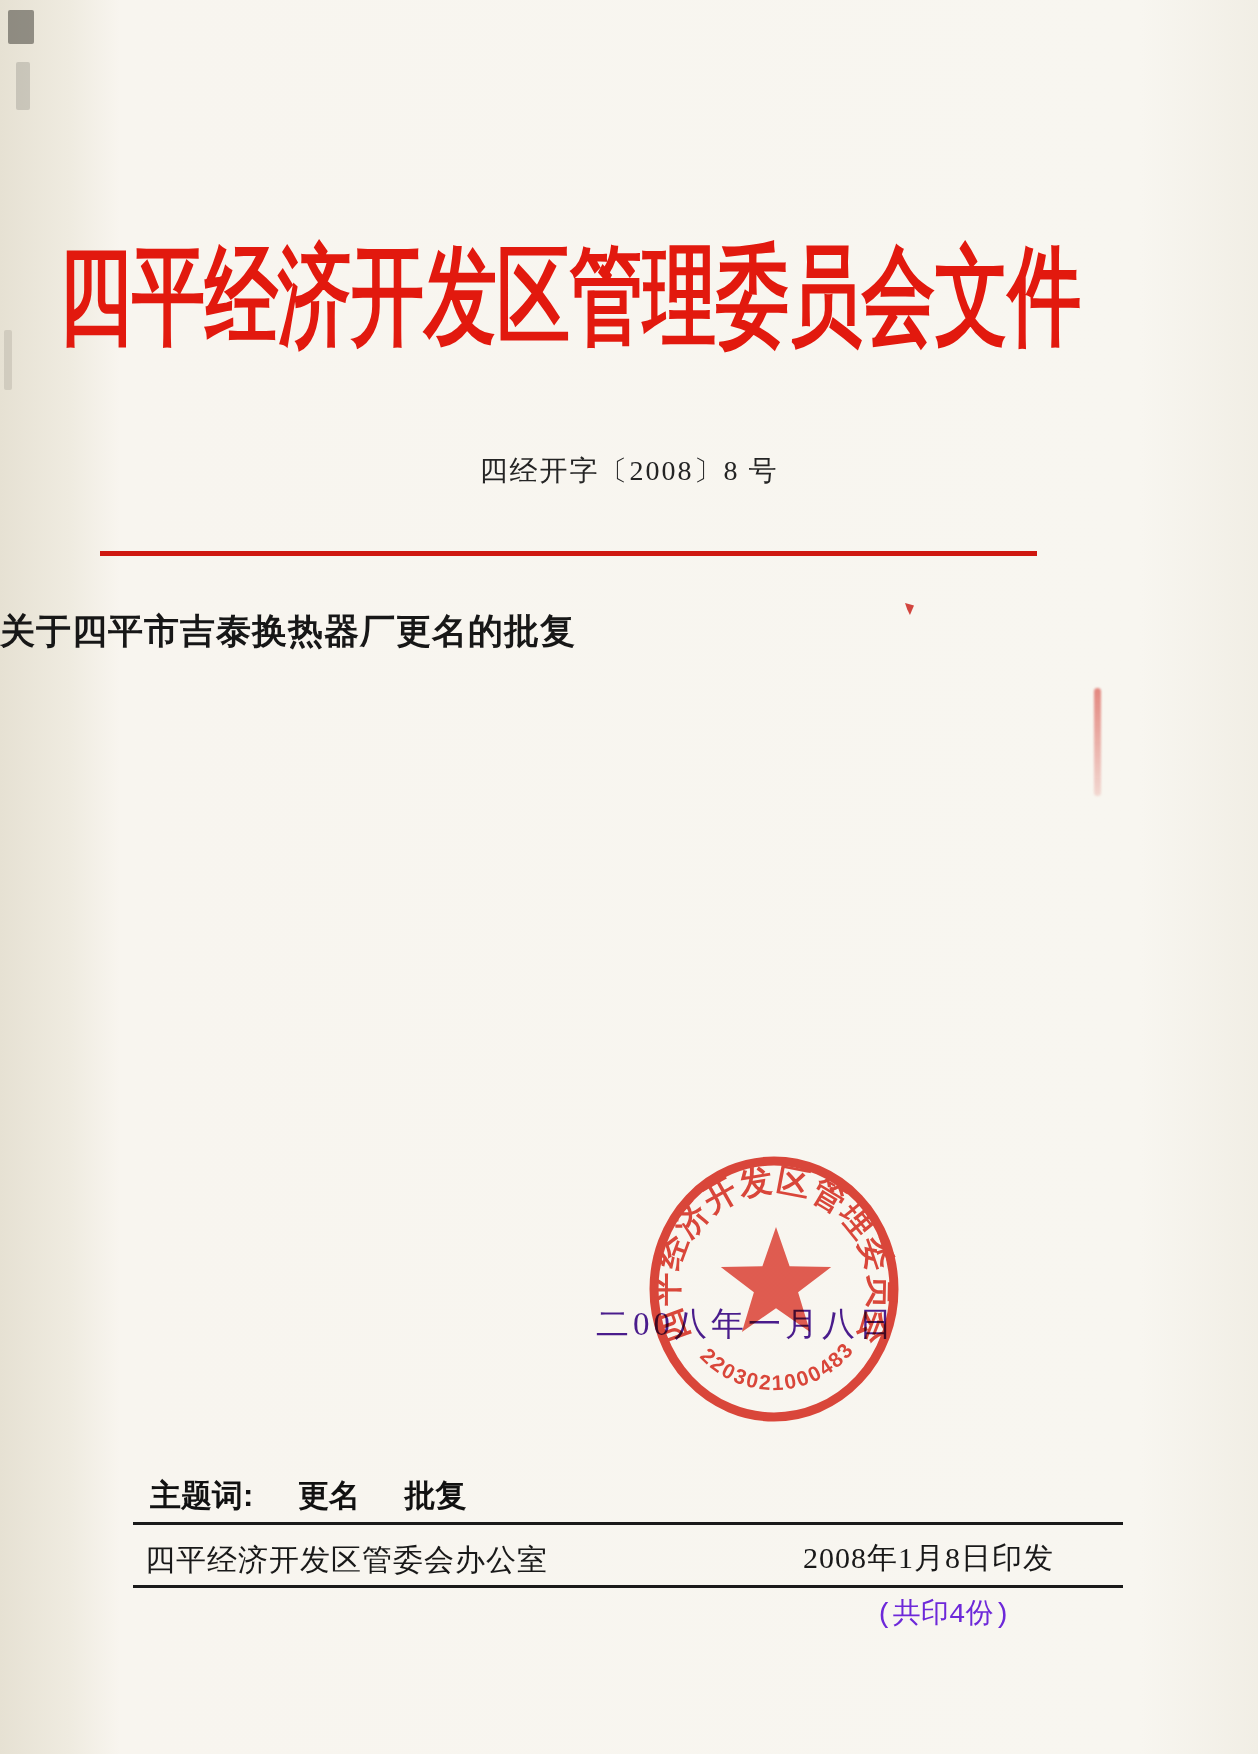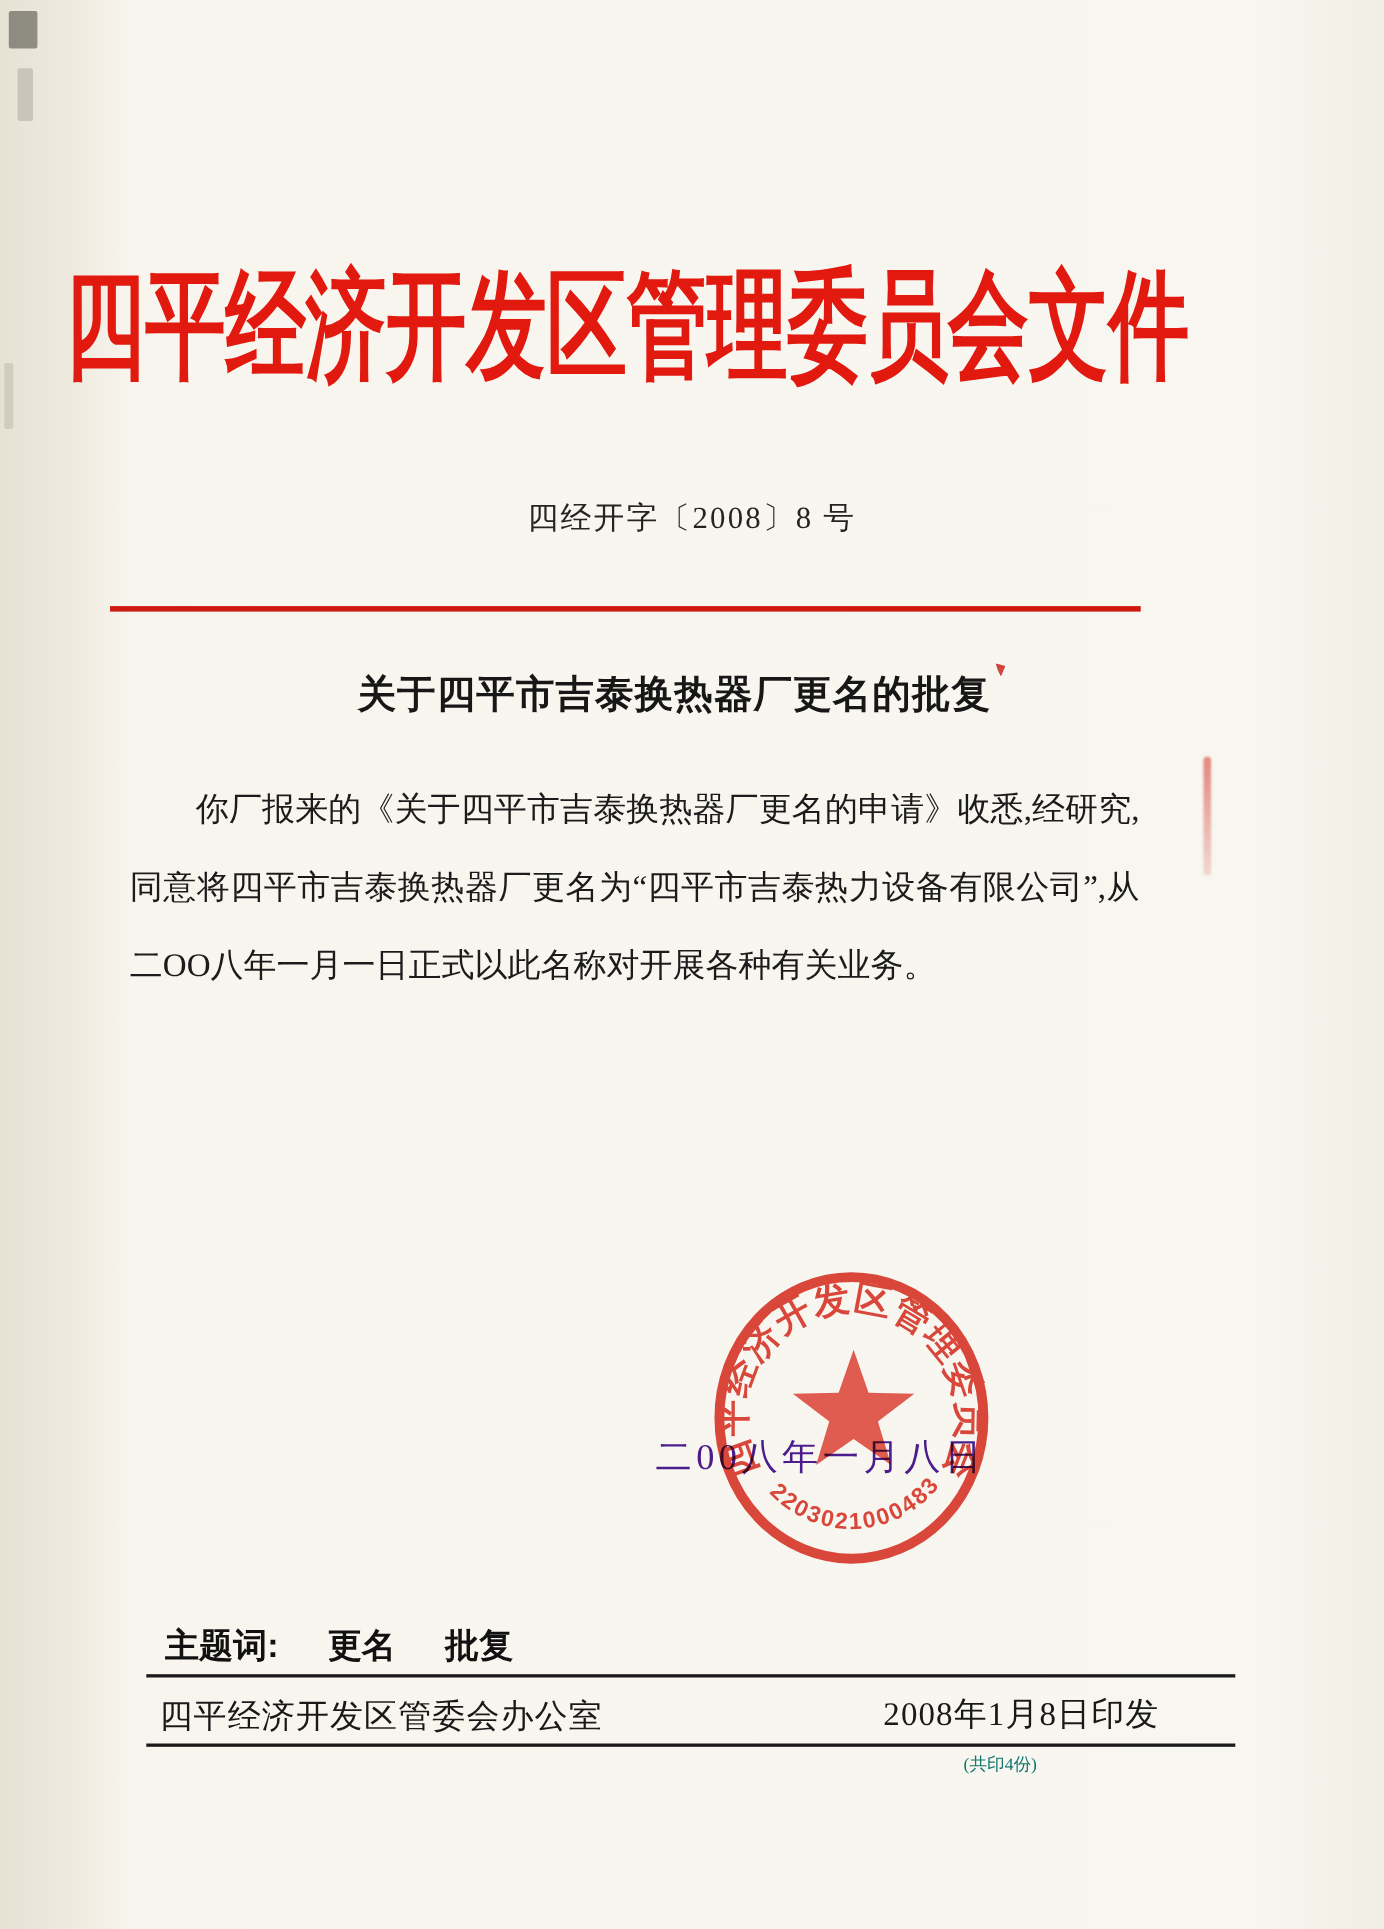--- a/index.html
+++ b/index.html
@@ -36,21 +36,21 @@
   .doc-number{
     position:absolute;left:0;top:452px;width:1258px;
     text-align:center;font-size:28px;color:#242424;letter-spacing:2px;
   }
   .red-rule{
     position:absolute;left:100px;top:551px;width:937px;height:5px;
     background:#cf1810;
   }
   .subject-title{
     position:absolute;left:0;top:608px;width:1226px;
-    text-align:center;
+    text-align:left;
     font-family:"Liberation Sans","DejaVu Sans",sans-serif;
     font-weight:bold;font-size:35px;color:#171717;letter-spacing:1px;
   }
   .body-block{
     position:absolute;left:118px;top:700px;width:918px;
     font-size:30px;line-height:71px;color:#1b1b1b;
   }
   .body-block .salutation{ text-indent:0; margin:0;}
   .body-block .para{ text-indent:2em; margin:0; text-align:justify;}
   .body-block .closing{ text-indent:2em; margin:0;}
@@ -71,21 +71,21 @@
   .footer-rule{position:absolute;left:133px;width:990px;height:3px;background:#1a1a1a;}
   .rule-1{top:1522px;}
   .rule-2{top:1585px;}
   .footer-office{
     position:absolute;left:145px;top:1540px;font-size:30px;color:#191919;letter-spacing:1px;
   }
   .footer-printdate{
     position:absolute;left:803px;top:1538px;font-size:30px;color:#191919;letter-spacing:1px;
   }
   .footer-copies{
-    position:absolute;left:876px;top:1594px;font-size:16px;color:#0f766e;
+    position:absolute;left:876px;top:1594px;font-size:28px;color:#6d28d9;font-family:Liberation Mono, monospace;
   }
 </style>
 </head>
 <body>
 
 <div class="paper"></div>
 
 <div class="corner-mark" style="left:8px;top:10px;width:26px;height:34px;"></div>
 <div class="corner-mark" style="left:16px;top:62px;width:14px;height:48px;opacity:.35;"></div>
 <div class="corner-mark" style="left:4px;top:330px;width:8px;height:60px;opacity:.25;"></div>
@@ -94,21 +94,20 @@
 
 <div class="header-title">四平经济开发区管理委员会文件</div>
 
 <div class="doc-number">四经开字〔2008〕8 号</div>
 
 <div class="red-rule"></div>
 
 <div class="subject-title">关于四平市吉泰换热器厂更名的批复</div>
 
 <div class="body-block">
-  <p class="para">你厂报来的《关于四平市吉泰换热器厂更名的申请》收悉,经研究,同意将四平市吉泰换热器厂更名为“四平市吉泰热力设备有限公司”,从二OO八年一月一日正式以此名称对开展各种有关业务。</p>
 </div>
 
 <svg class="stamp-svg" width="300" height="300" viewBox="-150 -150 300 300">
   <defs>
     <path id="ringTextArc" d="M -84,48.5 A 97,97 0 1 1 84,48.5" fill="none"></path>
     <path id="serialArc" d="M -77.4,64.9 A 101,101 0 0 0 77.4,64.9" fill="none"></path>
   </defs>
   <ellipse cx="0" cy="0" rx="120" ry="128" fill="none" stroke="#d63427" stroke-width="9"></ellipse>
   <g transform="translate(2,-4)">
     <path d="M 0,-58 L 13.6,-18.8 55.2,-17.9 22.1,7.2 34.1,46.9 0,23.2 -34.1,46.9 -22.1,7.2 -55.2,-17.9 -13.6,-18.8 Z" fill="#d9392b" opacity="0.9"></path>

